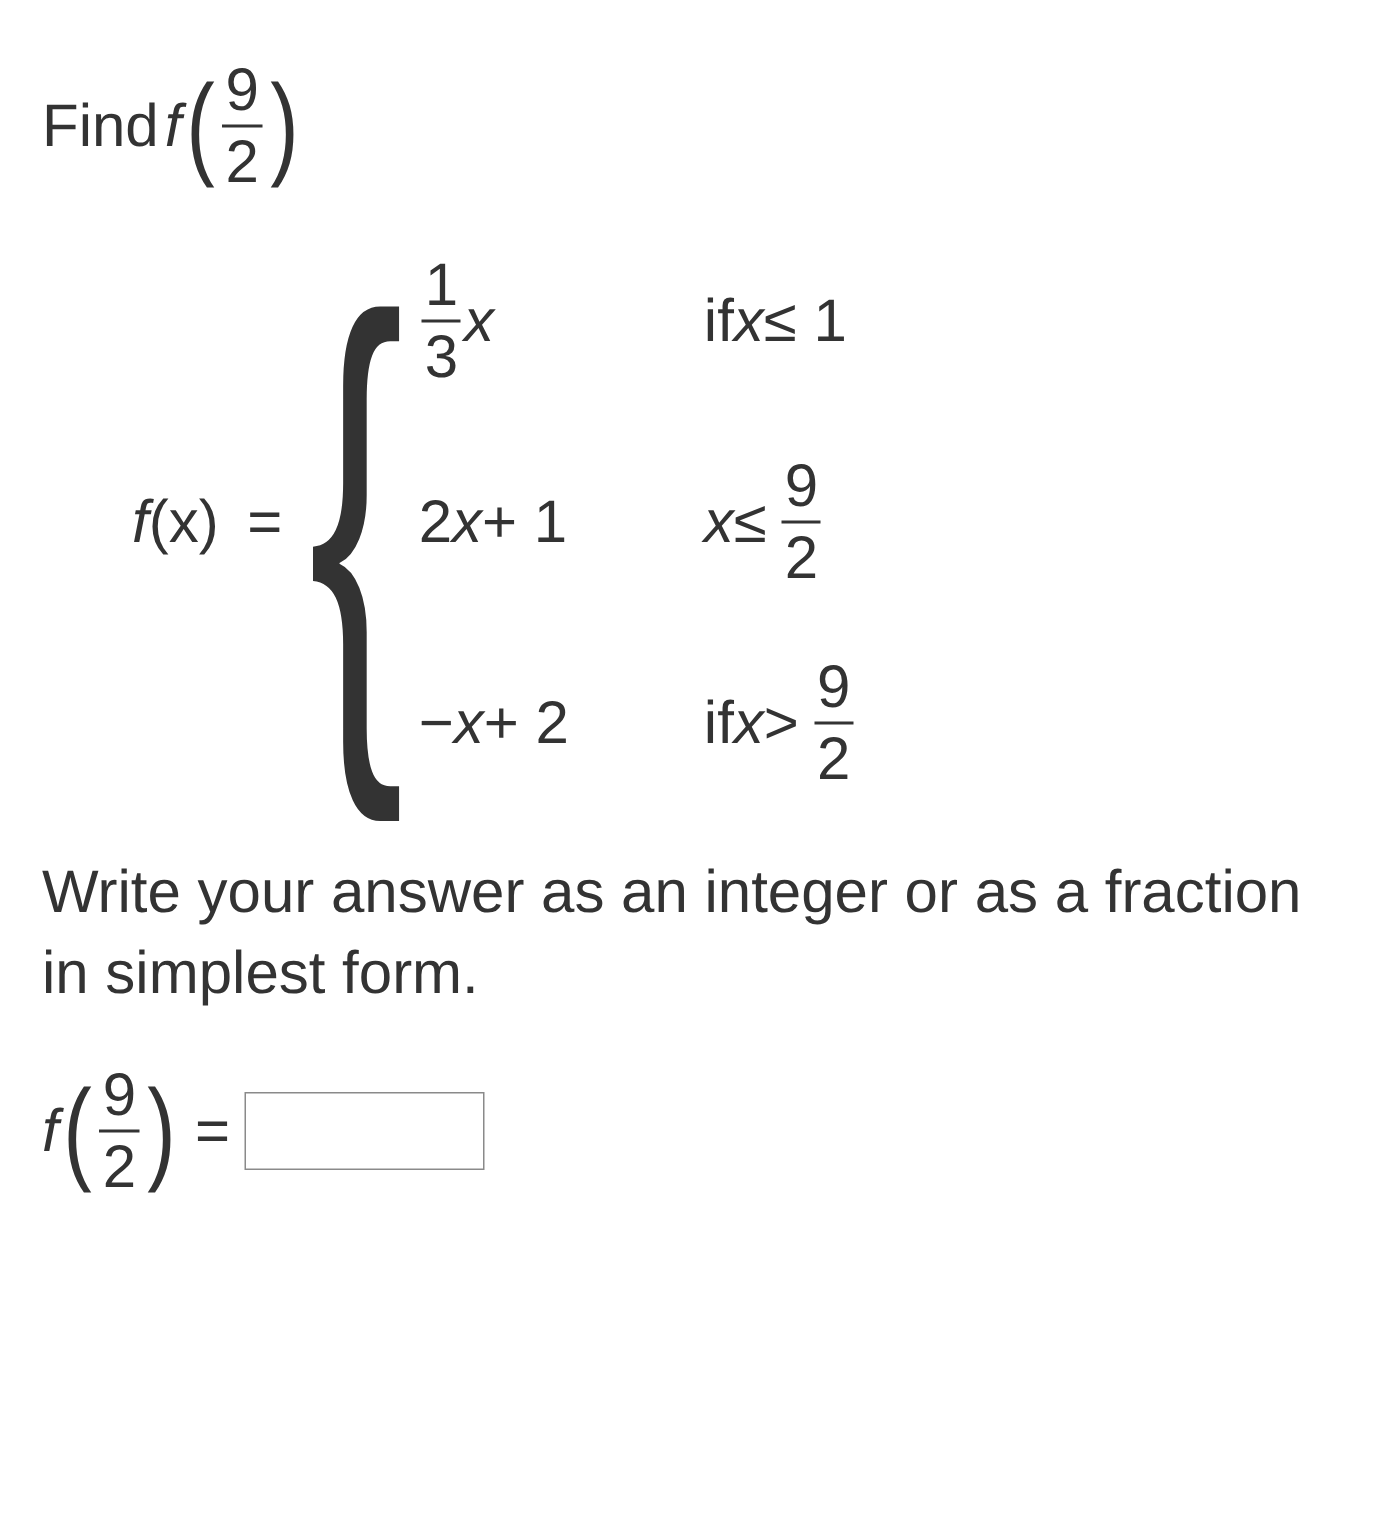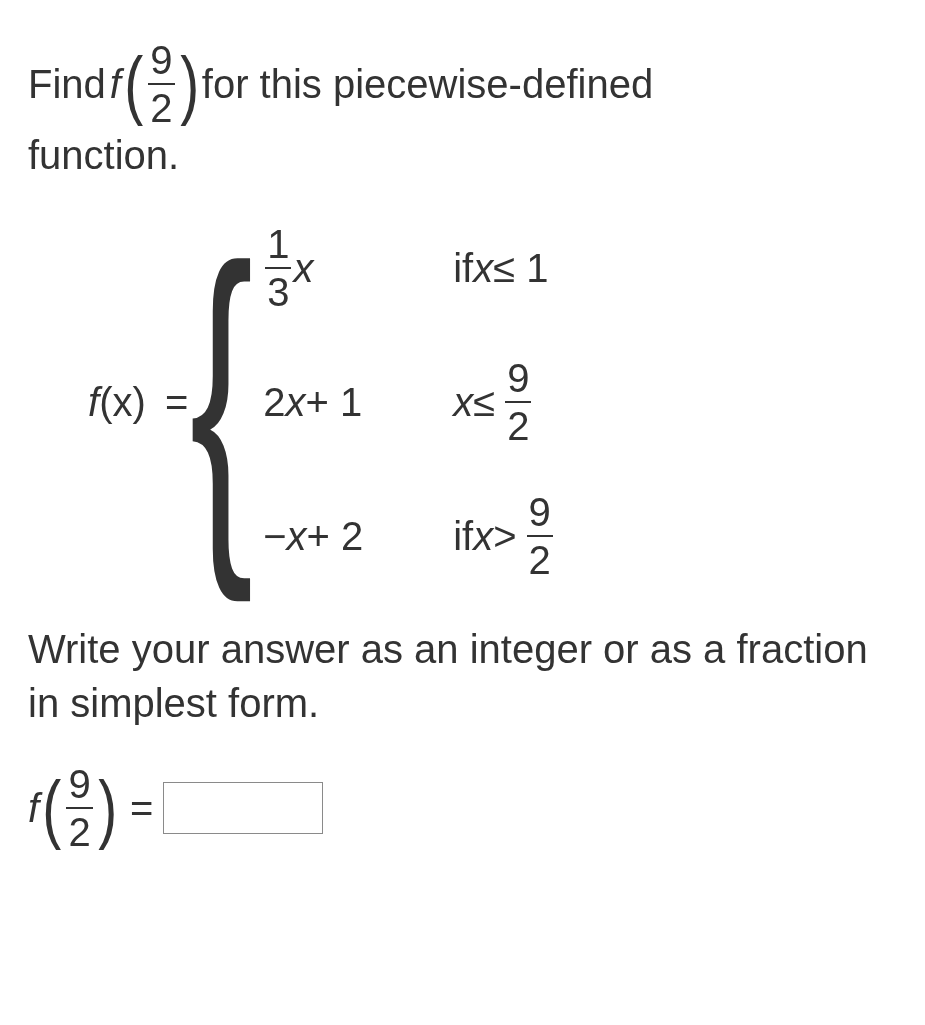--- a/index.html
+++ b/index.html
@@ -58,20 +58,21 @@
   .prompt-1 { margin-bottom: 42px; }
 
   
   .piecewise-wrap {
     display: flex;
     align-items: center;
     margin: 0 0 42px 60px;
   }
   .pw-lhs {
     font-style: italic;
+    margin-right: 16px;
     white-space: nowrap;
   }
   .eq-sign { font-style: normal; margin-left: 8px; }
   .brace {
     font-size: 9.2em;
     line-height: 0.78;
     font-weight: 200;
     transform: scaleX(0.52);
     margin: 0 -28px 0 -28px;
     position: relative;
@@ -128,23 +129,21 @@
       <span class="italic">f</span>
       <span class="paren">
         <span class="p">(</span>
         <span class="frac">
           <span class="num">9</span>
           <span class="bar"></span>
           <span class="den">2</span>
         </span>
         <span class="p">)</span>
       </span>
-      <span> for this piecewise-defined</span>
     </div>
-    <div>function.</div>
   </div>
 
   <div class="piecewise-wrap">
     <div class="pw-lhs">
       <span>f</span><span style="font-style:normal">(x)</span>
       <span class="eq-sign">=</span>
     </div>
     <div class="brace">{</div>
     <div class="cases">
 

